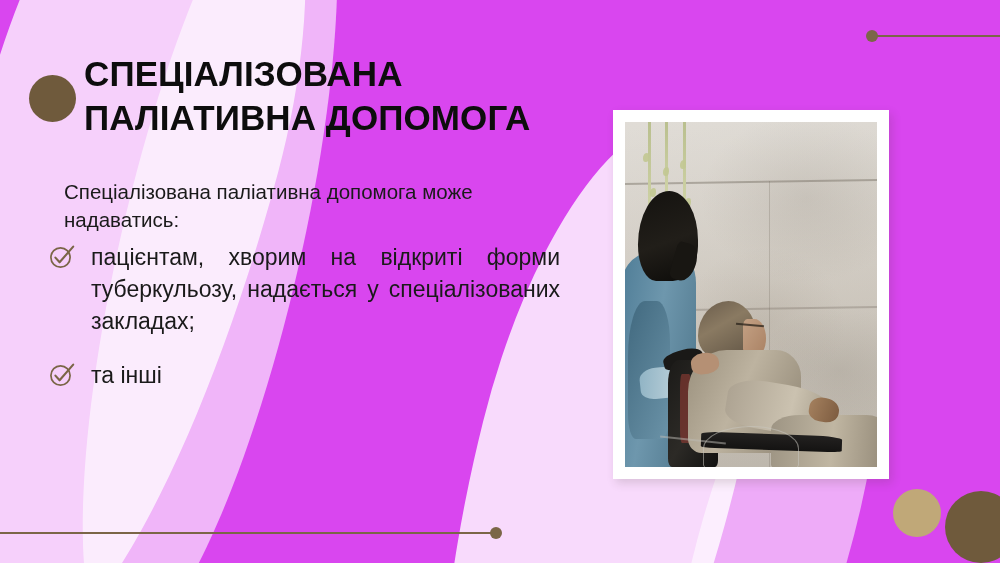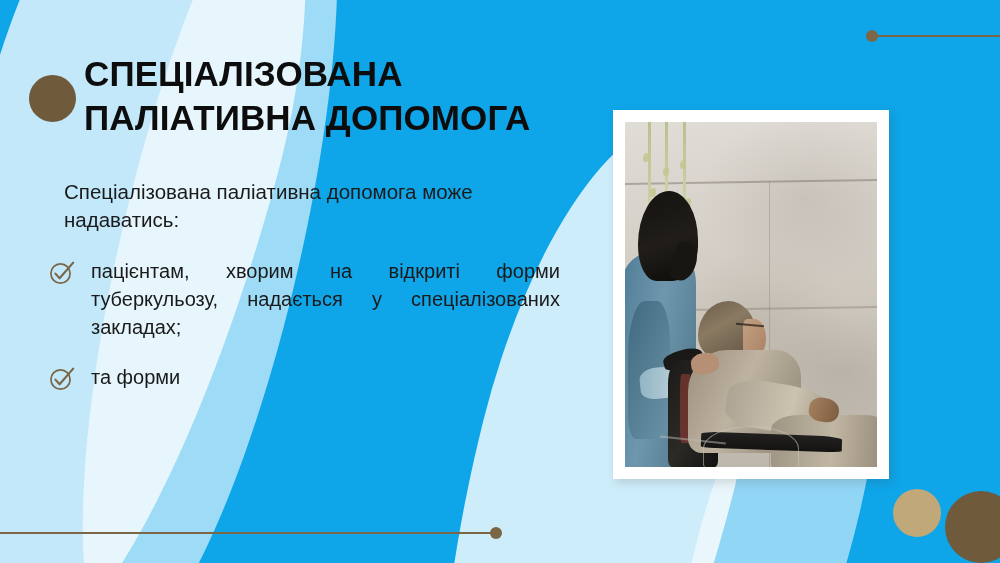--- a/index.html
+++ b/index.html
@@ -8,21 +8,21 @@
     padding: 0;
     background: #ffffff;
   }
   * { box-sizing: border-box; }
 
   .slide {
     position: relative;
     width: 1000px;
     height: 563px;
     overflow: hidden;
-    background: #0ea5e9;
+    background: #d946ef;
     font-family: "Liberation Sans", sans-serif;
   }
 
   
   .bg-swoosh-layer {
     position: absolute;
     inset: 0;
     overflow: hidden;
     pointer-events: none;
   }
@@ -113,37 +113,37 @@
     font-family: "Liberation Sans", sans-serif;
   }
 
   
   .body-block {
     position: absolute;
     left: 48px; top: 178px;
     width: 512px;
   }
   .intro {
-    margin: 0 0 22px 16px;
+    margin: 0 0 6px 16px;
     font-size: 20.5px;
     line-height: 1.38;
     color: #1a1a1a;
     width: 492px;
   }
 
   .bullet-list {
     list-style: none;
     margin: 0;
     padding: 0;
   }
   .bullet-item {
     position: relative;
     padding-left: 43px;
     margin-bottom: 22px;
-    font-size: 20px;
+    font-size: 23px;
     line-height: 1.40;
     color: #1a1a1a;
     text-align: justify;
     text-justify: inter-word;
   }
   .bullet-item:last-child {
     margin-bottom: 0;
     text-align: left;
   }
   .bullet-item .bullet-text { display: block; }
@@ -479,21 +479,21 @@
       </li>
 
 
       <li class="bullet-item">
         <span class="check-icon">
           <svg viewBox="0 0 30 28" width="30" height="28" aria-hidden="true">
             <circle cx="12.5" cy="15.5" r="9.6" fill="none" stroke="#7a6546" stroke-width="1.7"></circle>
             <path d="M7.4 15.6 L11.6 20.3 L25.2 4.6" fill="none" stroke="#7a6546" stroke-width="2.1" stroke-linecap="round" stroke-linejoin="round"></path>
           </svg>
         </span>
-        <span class="bullet-text">та форми</span>
+        <span class="bullet-text">та інші</span>
       </li>
 
     </ul>
   </div>
 
   <div class="photo-frame">
     <div class="photo" aria-label="Caregiver in blue scrubs standing behind an elderly person seated in a wheelchair, both facing a concrete wall">
       <div class="wall"></div>
       <div class="wall-seam s1"></div>
       <div class="wall-seam s2"></div>

